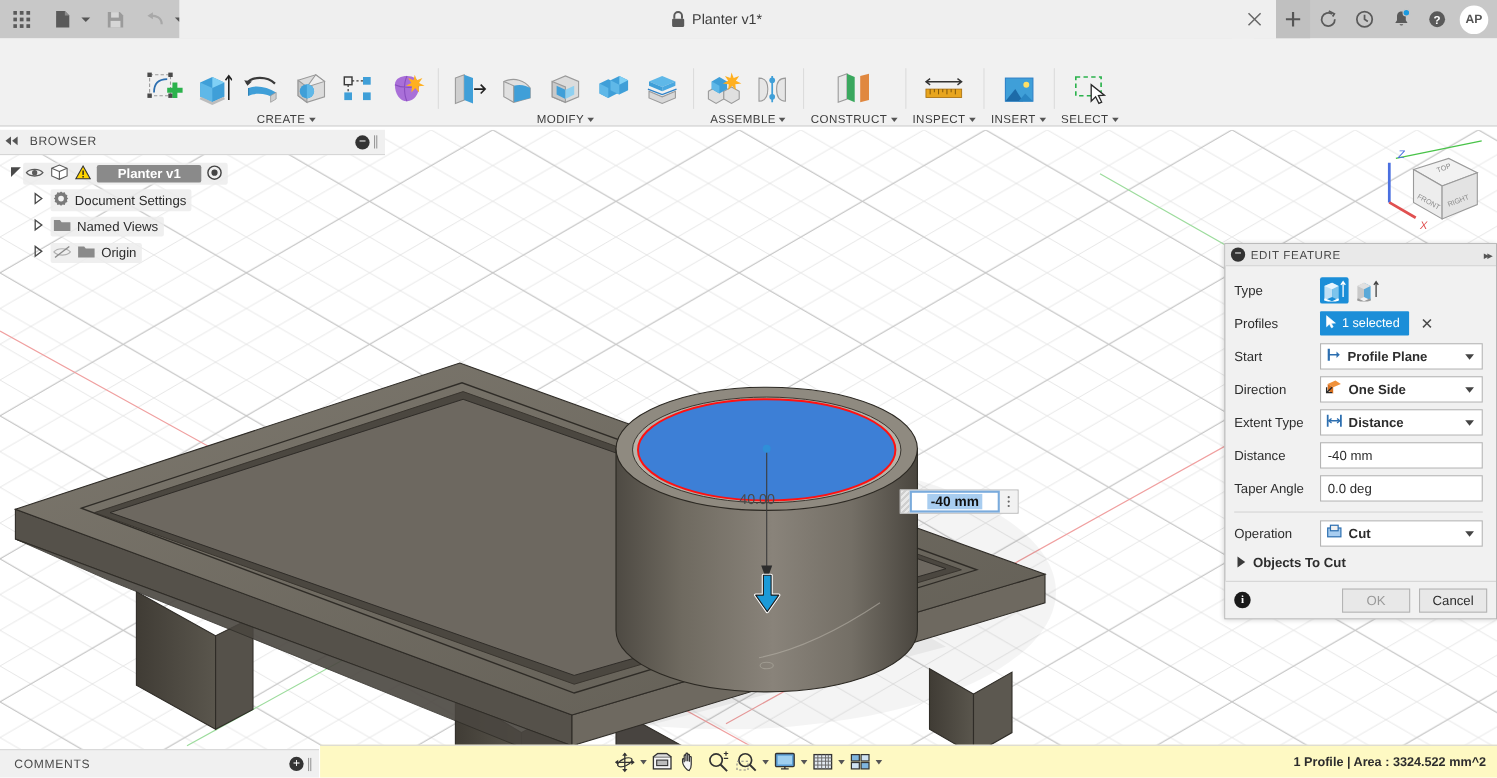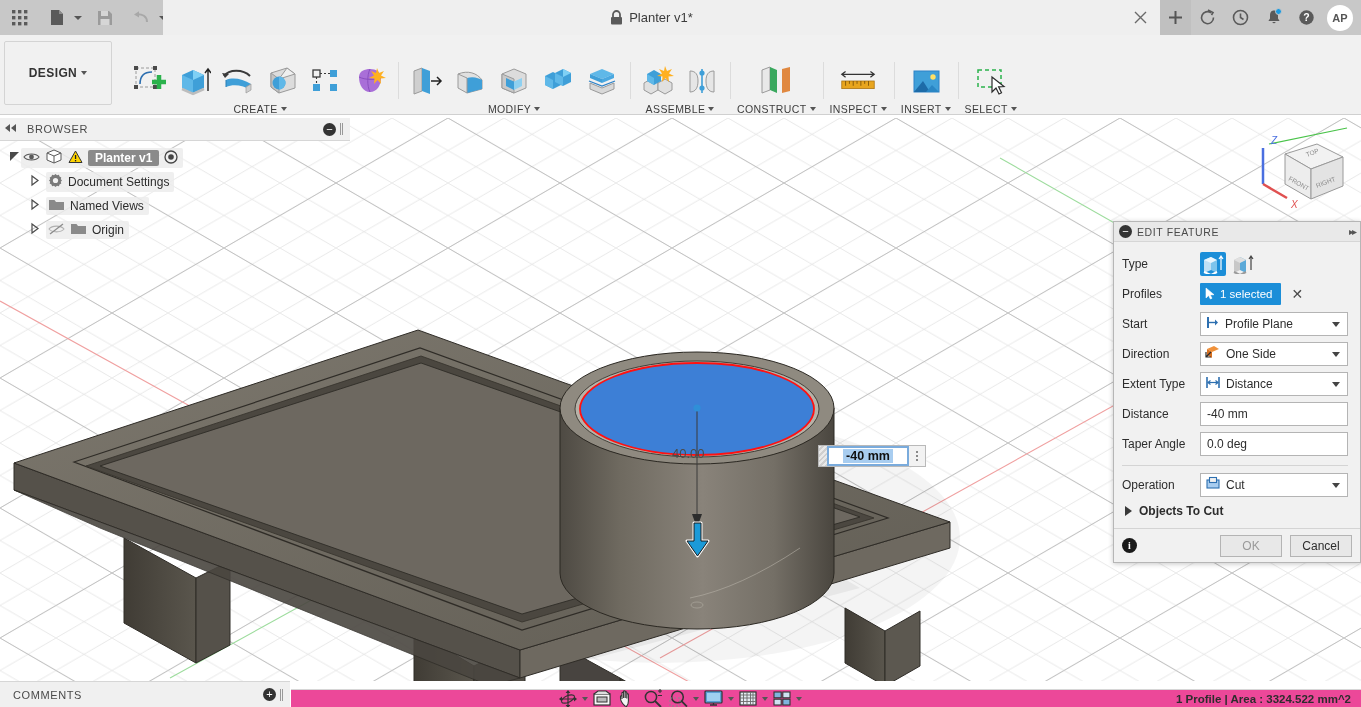--- a/index.html
+++ b/index.html
@@ -89,21 +89,21 @@
   .bh-title { font-size: 11px; color: #4a4a4a; letter-spacing: .6px; margin-left: 9px; flex: 1; }
   .bh-icons { display: flex; align-items: center; gap: 4px; }
   .circ-btn { width: 13px; height: 13px; border-radius: 50%; background: #333; display:flex; align-items:center; justify-content:center; color:#fff; font-size:11px; line-height:1;}
   .grip { width: 6px; height: 12px; display:flex; gap:1px; }
   .grip i { width:1px; height:12px; background:#999; display:block;}
 
   .tree { position: absolute; left: 0; top: 146px; width: 290px; }
   .trow { display: flex; align-items: center; height: 24px; padding-left: 8px; }
   .tw { background: rgba(235,235,235,0.82); border-radius: 2px; padding: 1px 5px 1px 2px; display:flex; align-items:center; gap:5px;}
   .tlabel { font-size: 12px; color: #2c2c2c; white-space: nowrap; }
-  .tlabel.sel { background: #8a8a8a; color: #fff; padding: 1px 7px; border-radius: 2px; font-weight: bold; }
+  .tlabel.sel { background: #8a8a8a; color: #fff; padding: 1px 19px; border-radius: 2px; font-weight: bold; }
   .eye { width: 17px; height: 14px; }
   .vp-full {
     position: absolute; left: 0; top: 118px; width: 1361px; height: 563px;
     overflow: hidden; z-index: 0;
   }
   .grid-svg { position: absolute; left: 0; top: 0; }
 
   
   .dimbox {
     position: absolute; left: 818px; top: 445px; height: 22px;
@@ -150,20 +150,21 @@
   .segbtn.on { background: #1b8ed8; }
   .chip {
     background: #1b8ed8; color: #fff; font-size: 11.5px; height: 22px;
     display: flex; align-items: center; gap: 4px; padding: 0 9px 0 5px; border-radius: 1px;
   }
   .xbtn { margin-left: 10px; color: #4a4a4a; font-size: 14px; line-height: 1; cursor: default; }
   .combo {
     flex: 1; height: 24px; background: #fff; border: 1px solid #b4b4b4;
     display: flex; align-items: center; padding: 0 4px; gap: 5px; font-size: 12px; color: #2d2d2d;
     position: relative;
+    font-weight: bold;
   }
   .combo .cv { flex: 1; }
   .combo .car { width: 0; height: 0; border-left: 4px solid transparent; border-right: 4px solid transparent; border-top: 5px solid #444; margin-right: 3px; }
   .textin {
     flex: 1; height: 24px; background: #fff; border: 1px solid #b4b4b4;
     display: flex; align-items: center; padding: 0 6px; font-size: 12px; color: #2d2d2d;
   }
   .psep { height: 1px; background: #d4d4d4; margin: 6px 0 4px 0; }
   .expander { display: flex; align-items: center; gap: 7px; padding: 4px 0 6px 3px; }
   .tri-right { width: 0;height:0;border-top:5px solid transparent;border-bottom:5px solid transparent;border-left:7px solid #3a3a3a;}
@@ -180,22 +181,22 @@
   .pbtn.enabled { color: #2d2d2d; }
 
   
   .comments-bar {
     position: absolute; left: 0; bottom: 0; width: 290px; height: 26px;
     background: #f0f0f0; border-top: 1px solid #d6d6d6;
     display: flex; align-items: center; padding: 0 4px;
   }
   .cm-title { font-size: 11px; color: #4a4a4a; letter-spacing: .6px; margin-left: 9px; flex: 1; }
   .navbar {
-    position: absolute; left: 291px; bottom: 0; width: 1070px; height: 18px;
-    background: #ec4899; border-top: 1px solid #d6d6d6;
+    position: absolute; left: 291px; bottom: 0; width: 1070px; height: 30px;
+    background: #fef9c3; border-top: 1px solid #d6d6d6;
     display: flex; align-items: center;
   }
   .nav-center { position: absolute; left: 265px; display: flex; align-items: center; gap: 2px; }
   .nic { height: 22px; display: flex; align-items: center; justify-content: center; padding: 0 2px; gap: 2px;}
   .status { position: absolute; right: 10px; font-size: 11.5px; color: #2d2d2d; font-weight: bold; }
 
   svg { shape-rendering: geometricPrecision; }
 </style>
 </head>
 <body>
@@ -425,24 +426,20 @@
         <svg width="17" height="17" viewBox="0 0 17 17">
           <circle cx="8.5" cy="8.5" r="7.2" fill="#5a5a5a"></circle>
           <text x="8.5" y="12.4" text-anchor="middle" font-size="10.5" font-family="Liberation Sans, sans-serif" fill="#fff" font-weight="bold">?</text>
         </svg>
       </div>
       <div class="avatar">AP</div>
     </div>
   </div>
 
   <div class="ribbon">
-    <div class="design-box">
-      <span>DESIGN</span>
-      <span class="caret-tiny"></span>
-    </div>
 
 
     <div class="groups">
 
       <div class="grp">
         <div class="grp-icons">
           <div class="ic">
             <svg width="34" height="32" viewBox="0 0 34 32">
               <rect x="3" y="3" width="19" height="19" fill="none" stroke="#9a9a9a" stroke-width="1" stroke-dasharray="3 2"></rect>
               <g fill="#4a4a4a">

